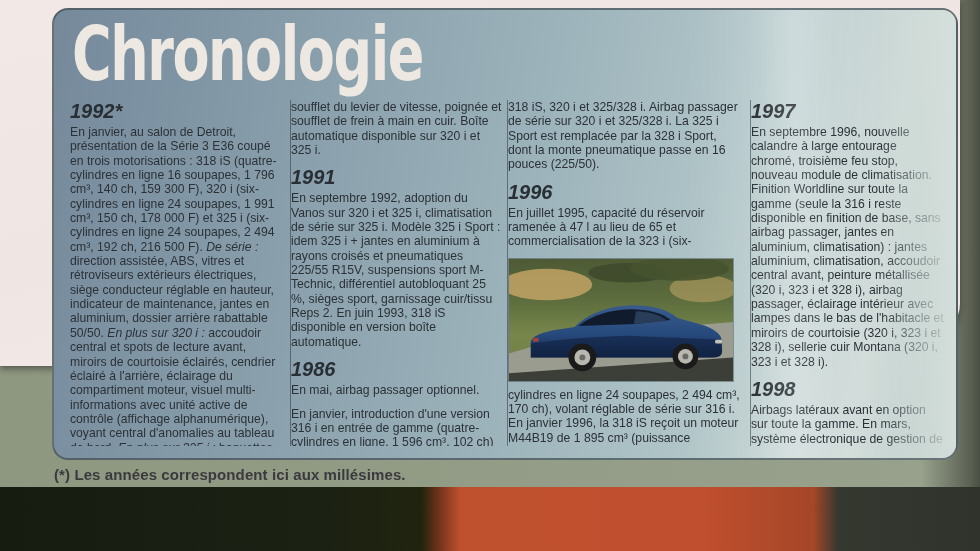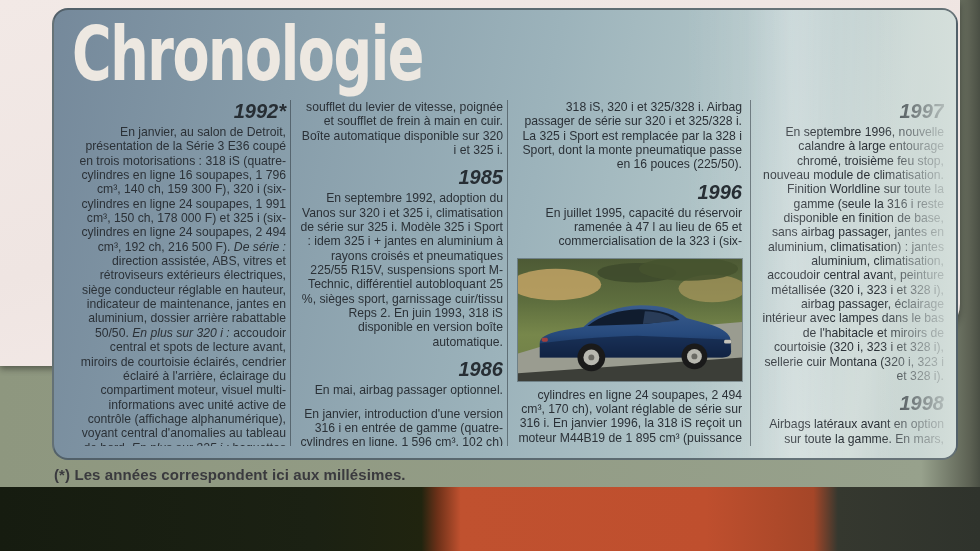--- a/index.html
+++ b/index.html
@@ -14,38 +14,37 @@
       radial-gradient(18px 14px at 70px 520px, rgba(150,165,80,.5), rgba(0,0,0,0) 70%),
       radial-gradient(14px 10px at 190px 540px, rgba(140,150,70,.4), rgba(0,0,0,0) 70%),
       radial-gradient(16px 12px at 300px 515px, rgba(120,135,60,.35), rgba(0,0,0,0) 70%),
       linear-gradient(90deg,#161c10 0%,#1b2113 32%,#20240f 43%,#6b3018 44.6%,#c0512f 47%,#bf4f2e 72%,#a54628 83%,#35382f 85.5%,#2f332c 100%);
   }
   
   .paper{position:absolute;left:0;top:0;right:20px;height:366px;z-index:1;
     background:linear-gradient(165deg,#f2e9e6 0%,#efe5e2 45%,#f4eae8 80%,#e8dedb 100%);
     border-bottom-right-radius:120px 62px;
     box-shadow:0 3px 6px rgba(20,20,20,.45);
-    text-align:right;
   }
   
   .panel{position:absolute;left:52px;top:8px;width:906px;height:452px;
     border-radius:16px;border:2px solid rgba(70,82,88,.75);box-sizing:border-box;
     background:
       linear-gradient(90deg,rgba(255,255,255,0) 70%,rgba(255,255,255,.20) 83%,rgba(255,255,255,.04) 94%),
       linear-gradient(100deg,#75899b 0%,#879daa 25%,#9cb3bb 52%,#b3c7c9 74%,#cdd9d6 89%,#b9c9c6 100%);
     overflow:hidden;
   }
   .page-title{position:absolute;left:18px;top:0px;margin:0;
     font-family:"DejaVu Sans","Liberation Sans",sans-serif;
     font-size:75px;font-weight:800;letter-spacing:-2px;color:#ede8e1;
     transform:scaleX(.72);transform-origin:left top;line-height:1.18;}
   .columns{position:absolute;left:16px;top:90px;bottom:12px;width:874px;
     display:flex;align-items:stretch;overflow:hidden;}
   .column{box-sizing:border-box;overflow:hidden;color:#2b3137;}
-  .column + .column{border-left:1.5px solid rgba(45,55,62,.55);padding-left:9px;}
+  .column + .column{border-left:1.5px solid rgba(45,55,62,.55);}
   .col-1{width:220px;padding-right:4px;}
   .col-2{width:217px;padding-right:4px;}
   .col-3{width:243px;padding-right:8px;}
   .col-4{width:194px;}
   .column p{margin:0 0 9px;font-size:12.2px;line-height:14.35px;}
   .column p:last-child{margin-bottom:0;}
   .column h3{margin:6px 0 3px;font-size:20px;line-height:22px;font-style:italic;
     font-weight:bold;color:#272e34;letter-spacing:0;}
   .column h3:first-child{margin-top:0;}
   .it{font-style:italic;}
@@ -70,21 +69,21 @@
 <div class="paper">
   <div class="panel">
     <h1 class="page-title">Chronologie</h1>
     <div class="columns" id="columns">
         <div class="column col-1">
           <h3>1992*</h3>
           <p><span>En janvier, au salon de Detroit, présentation de la Série 3 E36 coupé en trois motorisations : 318 iS (quatre-cylindres en ligne 16 soupapes, 1 796 cm³, 140 ch, 159 300 F), 320 i (six-cylindres en ligne 24 soupapes, 1 991 cm³, 150 ch, 178 000 F) et 325 i (six-cylindres en ligne 24 soupapes, 2 494 cm³, 192 ch, 216 500 F). </span><span class="it">De série :</span><span> direction assistée, ABS, vitres et rétroviseurs extérieurs électriques, siège conducteur réglable en hauteur, indicateur de maintenance, jantes en aluminium, dossier arrière rabattable 50/50. </span><span class="it">En plus sur 320 i :</span><span> accoudoir central et spots de lecture avant, miroirs de courtoisie éclairés, cendrier éclairé à l'arrière, éclairage du compartiment moteur, visuel multi-informations avec unité active de contrôle (affichage alphanumérique), voyant central d'anomalies au tableau de bord. </span><span class="it">En plus sur 325 i :</span><span> baguettes de bas de marche plus luxueuses avec filets en aluminium,</span></p>
         </div>
         <div class="column col-2">
           <p><span>soufflet du levier de vitesse, poignée et soufflet de frein à main en cuir. Boîte automatique disponible sur 320 i et 325 i.</span></p>
-          <h3>1985</h3>
+          <h3>1991</h3>
           <p><span>En septembre 1992, adoption du Vanos sur 320 i et 325 i, climatisation de série sur 325 i. Modèle 325 i Sport : idem 325 i + jantes en aluminium à rayons croisés et pneumatiques 225/55 R15V, suspensions sport M-Technic, différentiel autobloquant 25 %, sièges sport, garnissage cuir/tissu Reps 2. En juin 1993, 318 iS disponible en version boîte automatique.</span></p>
           <h3>1986</h3>
           <p><span>En mai, airbag passager optionnel.</span></p>
           <p><span>En janvier, introduction d'une version 316 i en entrée de gamme (quatre-cylindres en ligne, 1 596 cm³, 102 ch) et 325 i remplacée par 328 i (2 793 cm³, 193 ch). Appuis-tête arrière de série sur</span></p>
         </div>
         <div class="column col-3">
           <p><span>318 iS, 320 i et 325/328 i. Airbag passager de série sur 320 i et 325/328 i. La 325 i Sport est remplacée par la 328 i Sport, dont la monte pneumatique passe en 16 pouces (225/50).</span></p>
           <h3>1996</h3>
           <p><span>En juillet 1995, capacité du réservoir ramenée à 47 l au lieu de 65 et commercialisation de la 323 i (six-</span></p>
   <svg class="car-photo" viewBox="0 0 226 124" xmlns="http://www.w3.org/2000/svg" preserveAspectRatio="none">

